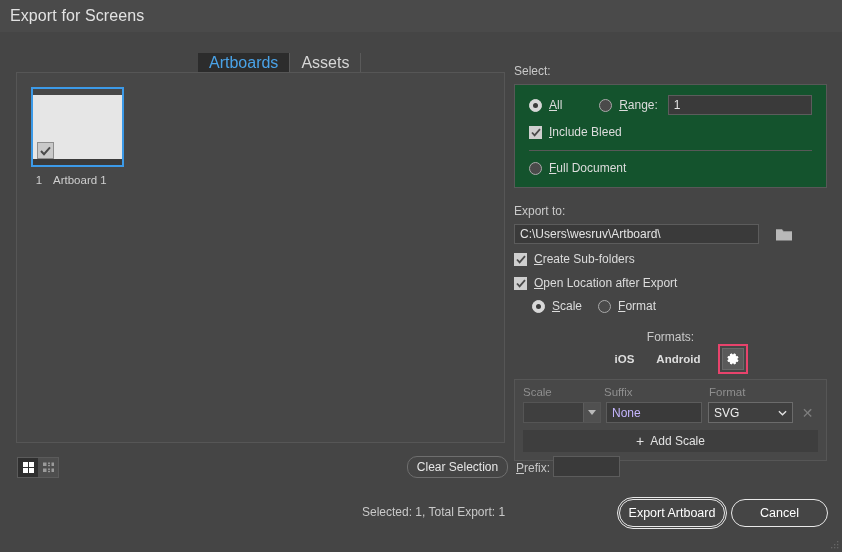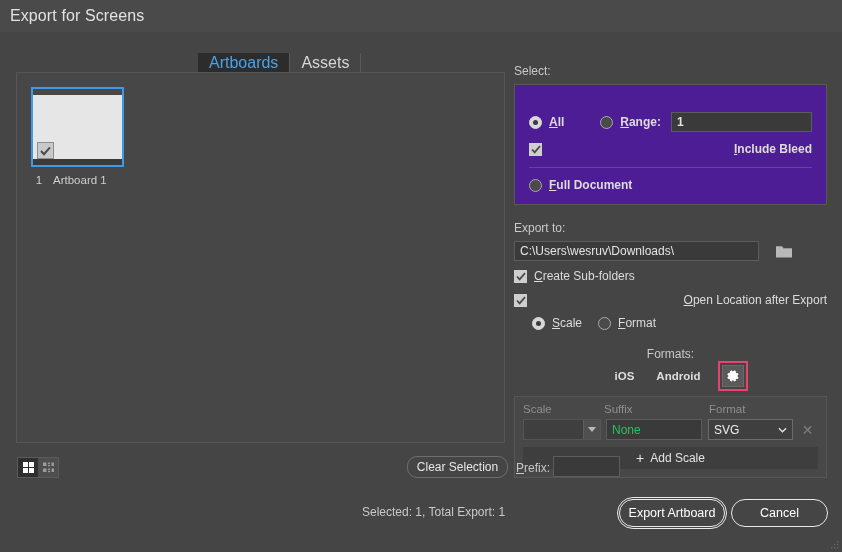--- a/index.html
+++ b/index.html
@@ -99,27 +99,26 @@
   .thumb-label .num { width: 16px; text-align: center; }
   .thumb-label .nm { margin-left: 6px; }
 
   
   .right { position: absolute; left: 514px; top: 64px; width: 313px; }
   .section-label {
     font-size: 12px; color: #c9c9c9;
     margin-bottom: 6px;
   }
   .groupbox {
-    background: #4c1d95;
+    background: #14532d;
     border: 1px solid #585858;
-    padding: 27px 14px 12px 14px;
-    font-weight: bold;
+    padding: 10px 14px 12px 14px;
   }
   .row { display: flex; align-items: center; }
-  .row + .row { margin-top: 10px; justify-content: space-between; }
+  .row + .row { margin-top: 10px; }
 
   
   .radio {
     width: 13px; height: 13px; border-radius: 50%;
     border: 1px solid #a9a9a9; background: #4a4a4a;
     display: inline-flex; align-items: center; justify-content: center;
     flex: 0 0 auto;
   }
   .radio.on { background: #d8d8d8; border-color: #d8d8d8; }
   .radio.on::after {
@@ -141,21 +140,21 @@
   .input {
     background: #3a3a3a;
     border: 1px solid #5c5c5c;
     color: #e4e4e4;
     font-size: 12px;
     font-family: "Liberation Sans", sans-serif;
     height: 20px;
     padding: 0 5px;
     display: flex; align-items: center;
   }
-  .input.ph { color: #22c55e; }
+  .input.ph { color: #c4b5fd; }
 
   .divider {
     height: 1px; background: #585858;
     margin: 11px 0 10px 0;
   }
 
   
   .export-to { margin-top: 16px; }
   .path-row { display: flex; align-items: center; }
   .path-input { width: 245px; }
@@ -343,21 +342,21 @@
       <div class="divider"></div>
       <div class="row" style="margin-top:0">
         <span class="radio"></span>
         <span class="ctl-label"><span class="u">F</span>ull Document</span>
       </div>
     </div>
 
     <div class="export-to">
       <div class="section-label">Export to:</div>
       <div class="path-row">
-        <span class="input path-input">C:\Users\wesruv\Downloads\</span>
+        <span class="input path-input">C:\Users\wesruv\Artboard\</span>
         <span class="folder-btn">
           <svg width="18" height="15" viewBox="0 0 18 15">
             <path d="M1 2.5 H7 L8.6 4.6 H17 V13.5 H1 Z" fill="#b9b9b9"></path>
             <path d="M1 2.5 H7 L8.6 4.6 H17" fill="none" stroke="#9e9e9e" stroke-width="0.8"></path>
           </svg>
         </span>
       </div>
       <div class="row" style="margin-top:8px">
         <span class="cb on">
           <svg width="10" height="9" viewBox="0 0 10 9">

